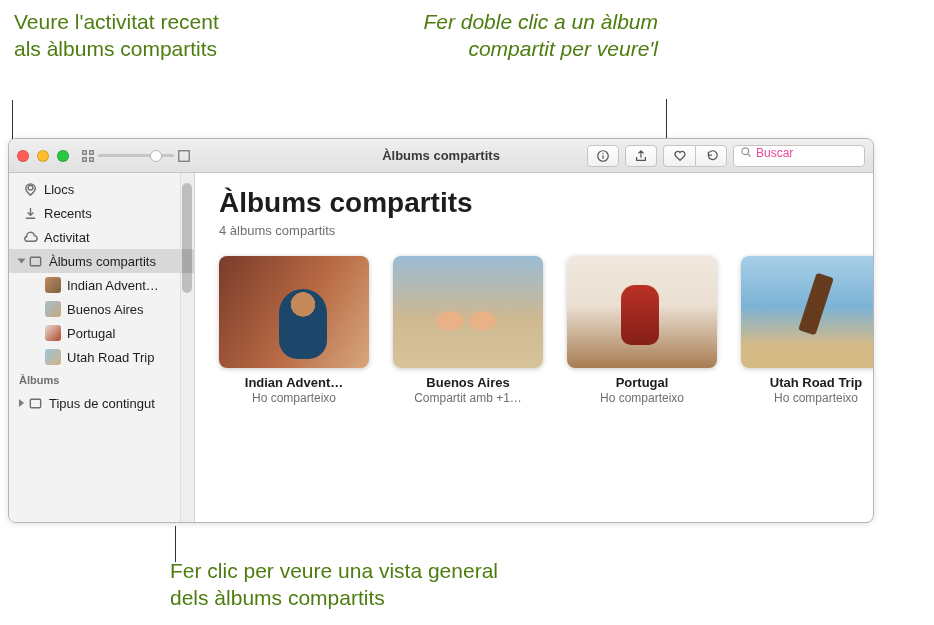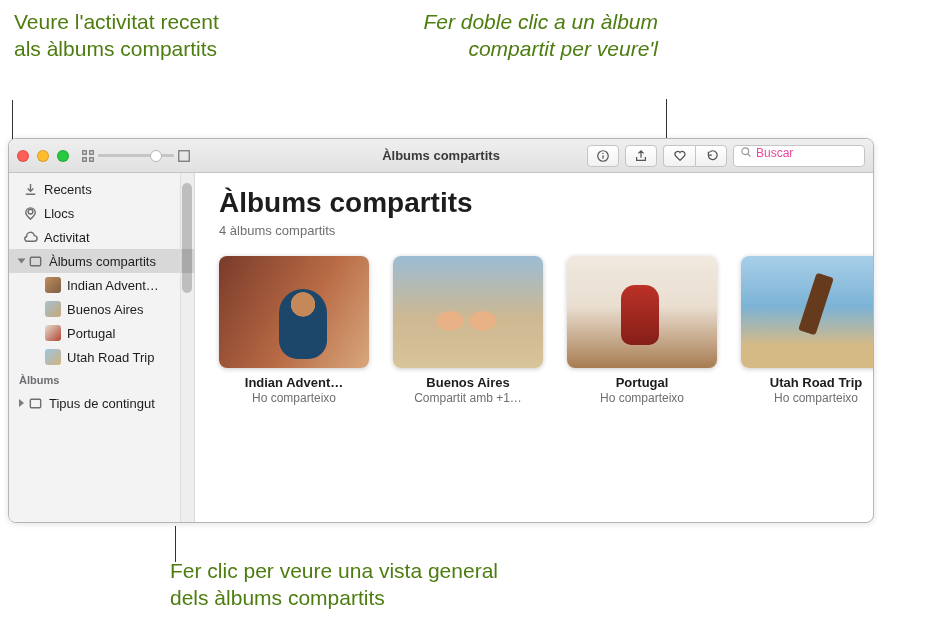--- a/index.html
+++ b/index.html
@@ -200,30 +200,30 @@
           </svg>
         <span>Buscar</span>
       </div>
     </div>
   </div>
 
   <div class="body">
     <div class="sidebar">
       <div class="sb-item">
         <svg viewBox="0 0 16 16">
-            <path d="M8 2v8M5 7l3 3 3-3M3 13h10"></path>
-          </svg>
-        <span>Recents</span>
-      </div>
-      <div class="sb-item">
-        <svg viewBox="0 0 16 16">
             <circle cx="8" cy="6" r="2.5"></circle>
             <path d="M8 2a5 5 0 0 1 5 5c0 3-5 7-5 7S3 10 3 7a5 5 0 0 1 5-5z"></path>
           </svg>
         <span>Llocs</span>
+      </div>
+      <div class="sb-item">
+        <svg viewBox="0 0 16 16">
+            <path d="M8 2v8M5 7l3 3 3-3M3 13h10"></path>
+          </svg>
+        <span>Recents</span>
       </div>
 
       <div class="sb-item">
         <svg viewBox="0 0 16 16">
             <path d="M5 12h7a3 3 0 0 0 0-6 4 4 0 0 0-8 1 2.5 2.5 0 0 0 1 5z"></path>
           </svg>
         <span>Activitat</span>
       </div>
       <div class="sb-item selected">
         <span class="disclosure"></span>

